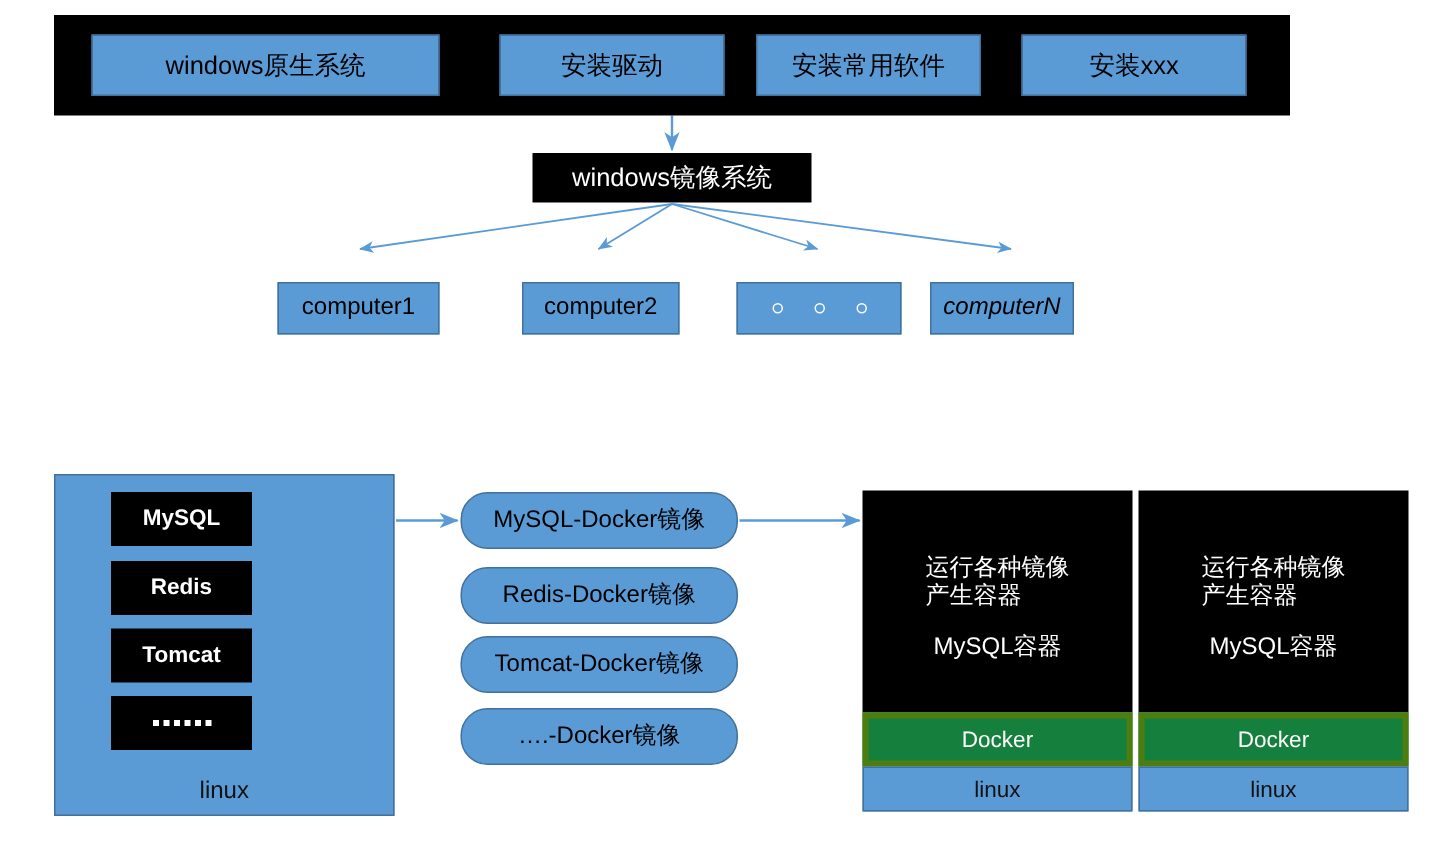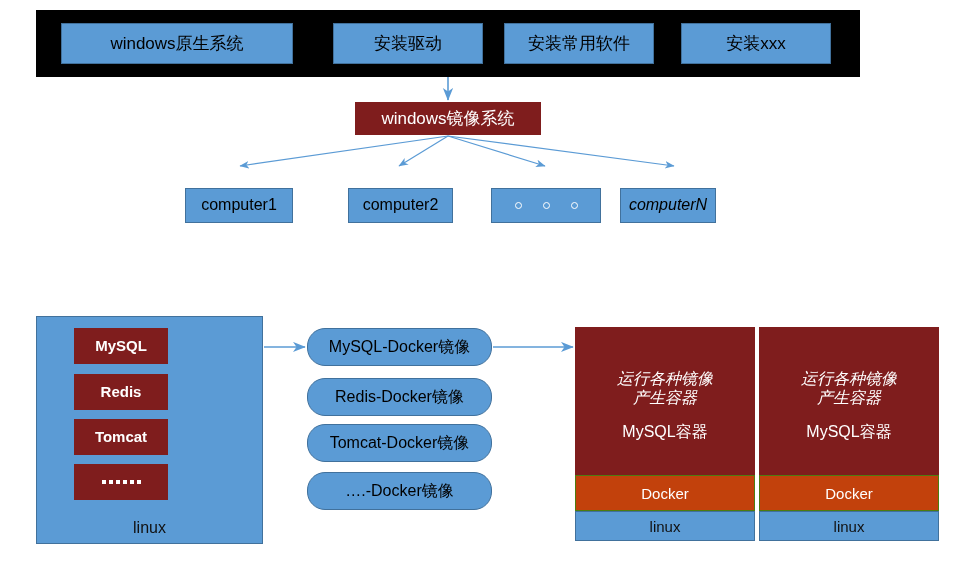--- a/index.html
+++ b/index.html
@@ -27,31 +27,31 @@
     background: #5B9BD5;
     border: 1px solid #41719C;
     color: #000000;
     display: flex;
     align-items: center;
     justify-content: center;
     text-align: center;
     line-height: 1.15;
   }
   .black-box {
-    background: #7f1d1d;
+    background: #000000;
     color: #ffffff;
     display: flex;
     align-items: center;
     justify-content: center;
-    text-align: center;
+    text-align: left;
     line-height: 1.15;
   }
   .orange-box {
-    background: #c2410c;
-    border: 1px solid #4d7c0f;
+    background: #15803d;
+    border: 4px solid #4d7c0f;
     color: #ffffff;
     display: flex;
     align-items: center;
     justify-content: center;
     text-align: center;
   }
   .blue-base {
     background: #5B9BD5;
     border: 1px solid #41719C;
     color: #111111;
@@ -160,21 +160,21 @@
   #dimg-2 { top: 424px; }
   #dimg-3 { top: 472px; }
 
   
   .stack-top {
     height: 148px;
     flex-direction: column;
     font-size: 16px;
     padding-top: 10px;
   }
-  .stack-top .line-group { margin-bottom: 16px; font-style: italic; }
+  .stack-top .line-group { margin-bottom: 16px; }
   .stack-top .line { display: block; }
   .stack-docker {
     height: 36px;
     font-size: 15px;
   }
   .stack-linux {
     height: 30px;
     font-size: 15px;
   }
   #stack0-top    { left: 575px; top: 327px; width: 180px; }

